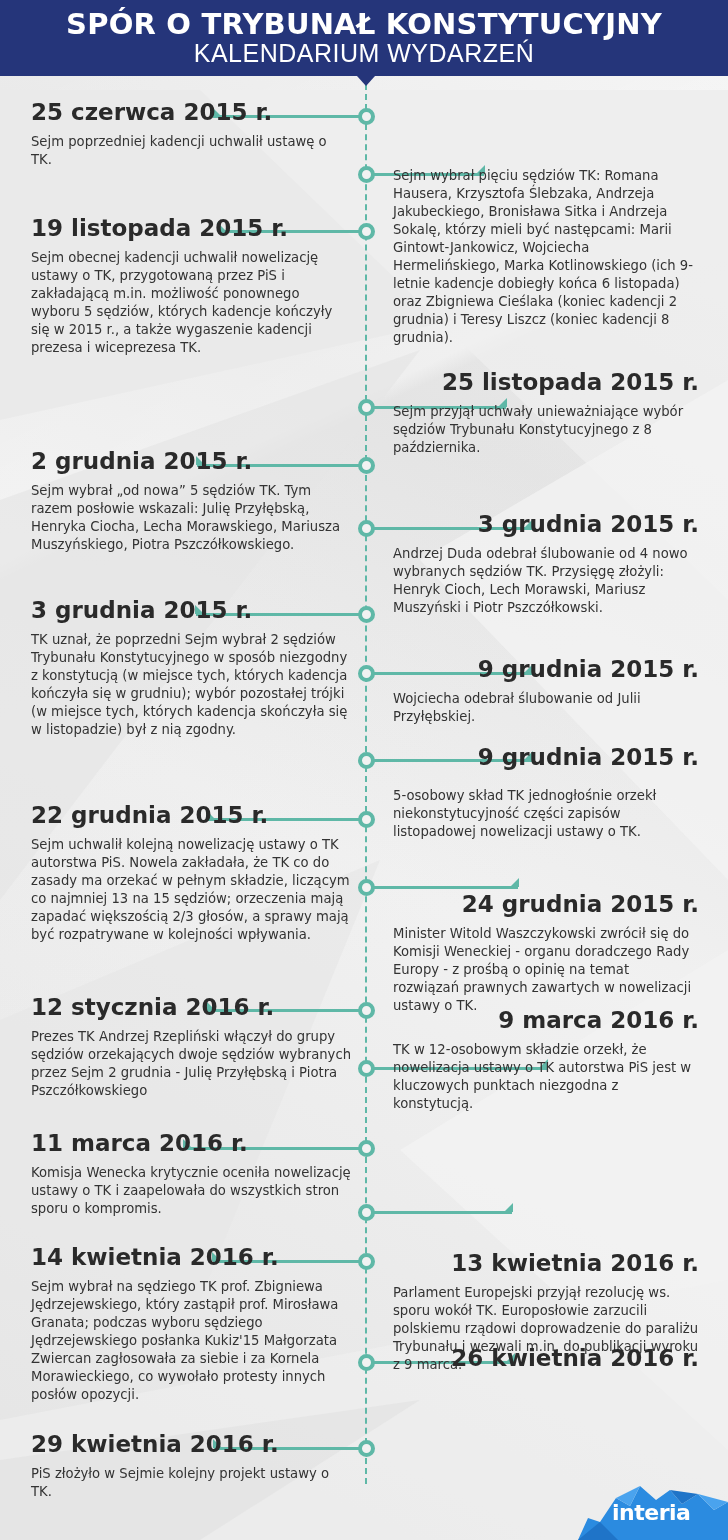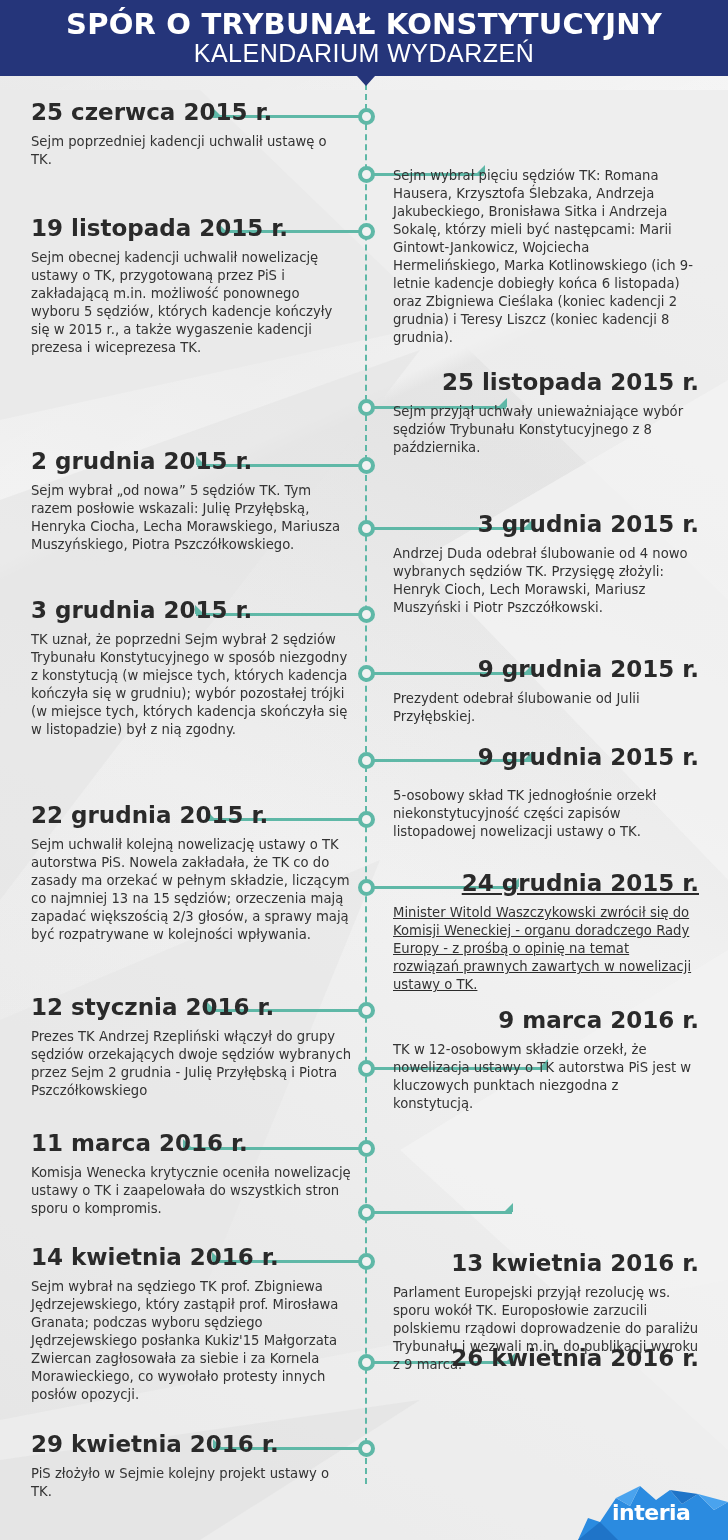--- a/index.html
+++ b/index.html
@@ -152,21 +152,21 @@
 <div class="event left" style="top:598px;">
   <div class="date">3 grudnia 2015 r.</div>
   <div class="desc">TK uznał, że poprzedni Sejm wybrał 2 sędziów Trybunału Konstytucyjnego w sposób niezgodny z konstytucją (w miejsce tych, których kadencja kończyła się w grudniu); wybór pozostałej trójki (w miejsce tych, których kadencja skończyła się w listopadzie) był z nią zgodny.</div>
 </div>
 
 <div class="connector" style="left:372px; top:672px; width:160px;"></div>
 <div class="flag-right" style="left:524px; top:664px;"></div>
 <div class="node" style="left:358px; top:665px;"></div>
 <div class="event right" style="top:657px;">
   <div class="date">9 grudnia 2015 r.</div>
-  <div class="desc">Prezydent odebrał ślubowanie od Julii Przyłębskiej.</div>
+  <div class="desc">Wojciecha odebrał ślubowanie od Julii Przyłębskiej.</div>
 </div>
 
 <div class="connector" style="left:372px; top:759px; width:160px;"></div>
 <div class="flag-right" style="left:524px; top:751px;"></div>
 <div class="node" style="left:358px; top:752px;"></div>
 <div class="event right" style="top:745px;">
   <div class="date">9 grudnia 2015 r.</div>
   <div class="desc" style="margin-top:18px;">5-osobowy skład TK jednogłośnie orzekł niekonstytucyjność części zapisów listopadowej nowelizacji ustawy o TK.</div>
 </div>
 
@@ -174,21 +174,21 @@
 <div class="flag-left" style="left:206px; top:810px;"></div>
 <div class="node" style="left:358px; top:811px;"></div>
 <div class="event left" style="top:803px;">
   <div class="date">22 grudnia 2015 r.</div>
   <div class="desc">Sejm uchwalił kolejną nowelizację ustawy o TK autorstwa PiS. Nowela zakładała, że TK co do zasady ma orzekać w pełnym składzie, liczącym co najmniej 13 na 15 sędziów; orzeczenia mają zapadać większością 2/3 głosów, a sprawy mają być rozpatrywane w kolejności wpływania.</div>
 </div>
 
 <div class="connector" style="left:372px; top:886px; width:146px;"></div>
 <div class="flag-right" style="left:510px; top:878px;"></div>
 <div class="node" style="left:358px; top:879px;"></div>
-<div class="event right" style="top:871px;text-decoration:underline;">
+<div class="event right" style="top:892px;">
   <div class="date">24 grudnia 2015 r.</div>
   <div class="desc">Minister Witold Waszczykowski zwrócił się do Komisji Weneckiej - organu doradczego Rady Europy - z prośbą o opinię na temat rozwiązań prawnych zawartych w nowelizacji ustawy o TK.</div>
 </div>
 
 <div class="connector" style="left:207px; top:1009px; width:152px;"></div>
 <div class="flag-left" style="left:206px; top:1001px;"></div>
 <div class="node" style="left:358px; top:1002px;"></div>
 <div class="event left" style="top:995px;">
   <div class="date">12 stycznia 2016 r.</div>
   <div class="desc">Prezes TK Andrzej Rzepliński włączył do grupy sędziów orzekających dwoje sędziów wybranych przez Sejm 2 grudnia - Julię Przyłębską i Piotra Pszczółkowskiego</div>

